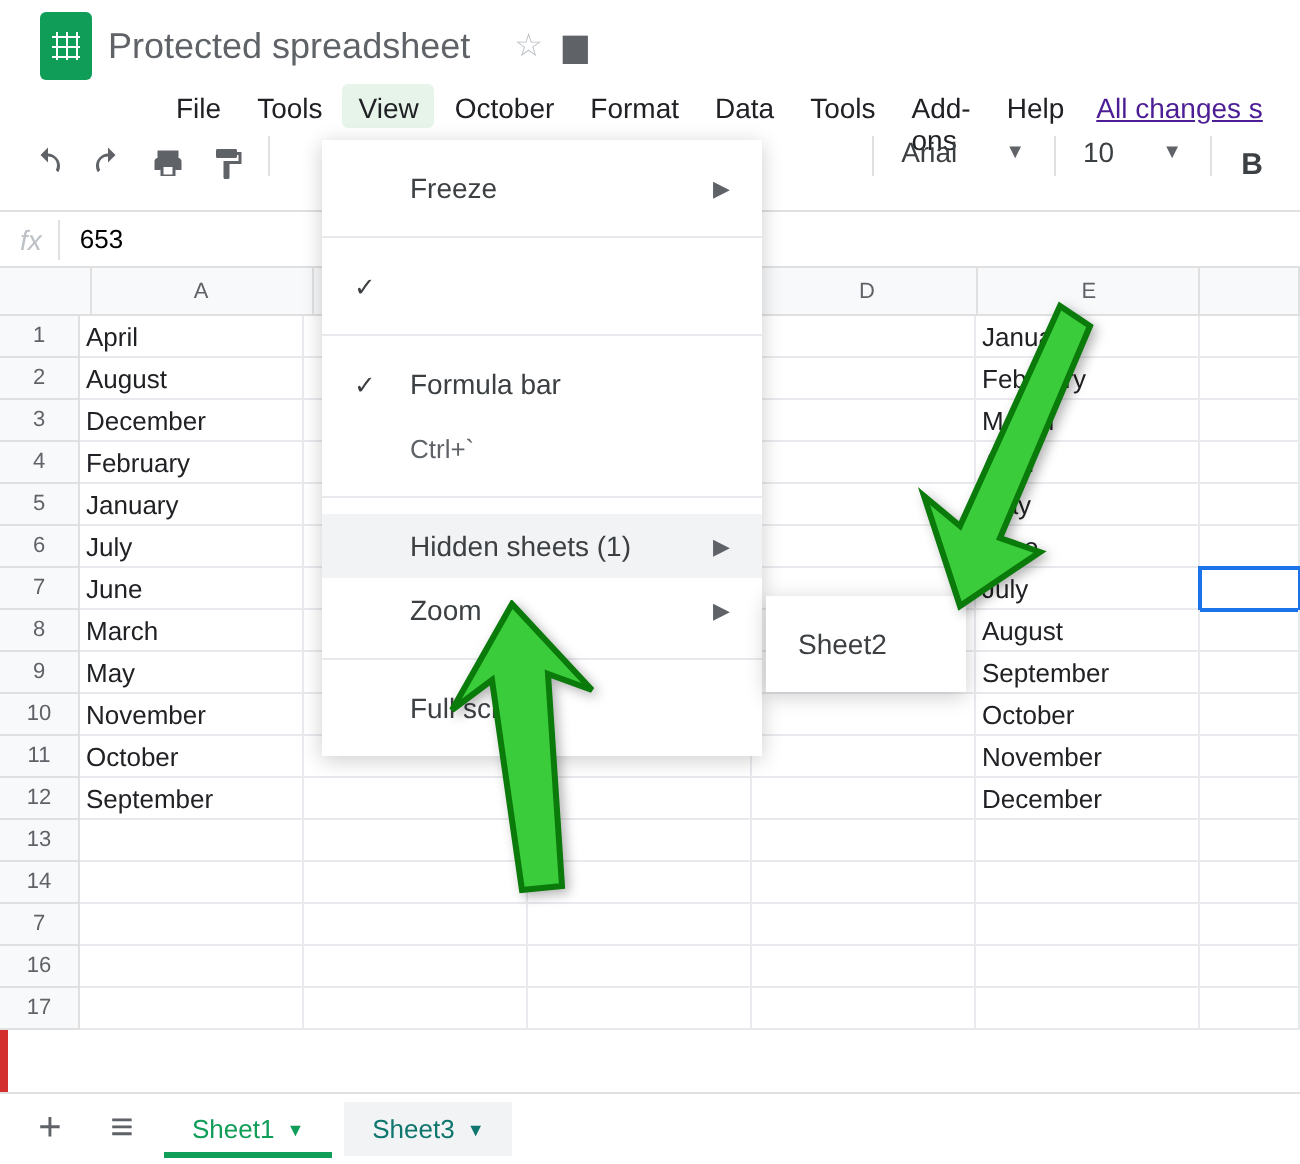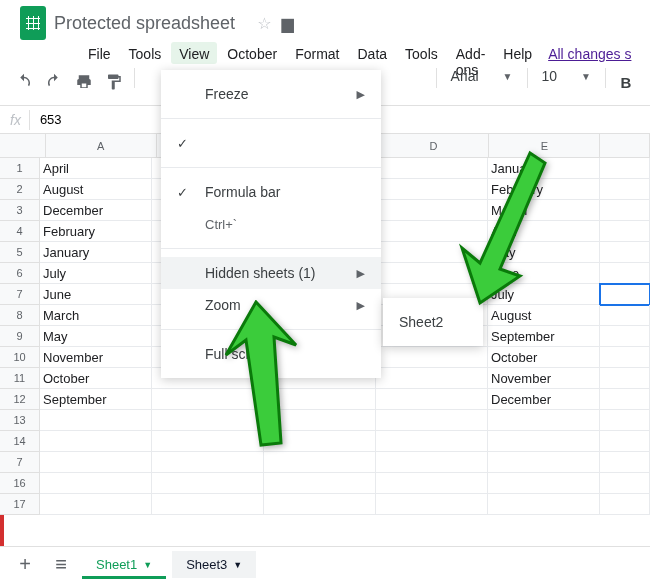--- a/index.html
+++ b/index.html
@@ -38,21 +38,21 @@
   .cells { position: relative; }
   .row { display: flex; height: 21px; }
   .cell { width: 112px; height: 21px; border-right: 1px solid #e8eaed; border-bottom: 1px solid #e8eaed; font-size: 13px; padding: 0 3px; line-height: 21px; color: #202124; white-space: nowrap; overflow: hidden; }
   .cell.sel { outline: 2px solid #1a73e8; outline-offset: -1px; }
   
   .hscroll { height: 10px; background: #f1f1f1; margin: 0 46px 0 46px; border-radius: 5px; position: relative; }
   .hscroll-thumb { height: 10px; width: 160px; background: #dadce0; border-radius: 5px; position: absolute; left: 0; }
   
   .sheettabs { height: 36px; display: flex; align-items: center; border-top: 1px solid #e0e0e0; padding: 0 10px; gap: 6px; position: absolute; bottom: 0; left: 0; right: 0; background: #fff; }
   .tabbtn { width: 30px; height: 28px; display: flex; align-items: center; justify-content: center; color: #5f6368; font-size: 20px; }
-  .sheet-tab { padding: 6px 14px; font-size: 13px; color: #0f172a; display: flex; align-items: center; gap: 6px; background: #f1f3f4; border-radius: 0; }
+  .sheet-tab { padding: 6px 14px; font-size: 13px; color: #0f766e; display: flex; align-items: center; gap: 6px; background: #f1f3f4; border-radius: 0; }
   .sheet-tab.active { background: #fff; color: #0f9d58; position: relative; }
   .sheet-tab.active::after { content: ""; position: absolute; bottom: -1px; left: 0; right: 0; height: 3px; background: #0f9d58; }
   .tab-dd { font-size: 9px; }
   
   .popup { position: absolute; background: #fff; box-shadow: 0 2px 10px rgba(0,0,0,.2); z-index: 100; }
   #viewmenu { left: 161px; top: 70px; width: 220px; padding: 8px 0; }
   .popup-item { display: flex; align-items: center; height: 32px; padding: 0 16px 0 16px; font-size: 14px; color: #3c4043; gap: 0; position: relative; }
   .popup-item:hover, .popup-item.hov { background: #f1f3f4; }
   .popup-sep { height: 1px; background: #e8eaed; margin: 8px 0; }
   .pi-check { width: 28px; font-size: 13px; color: #3c4043; }

